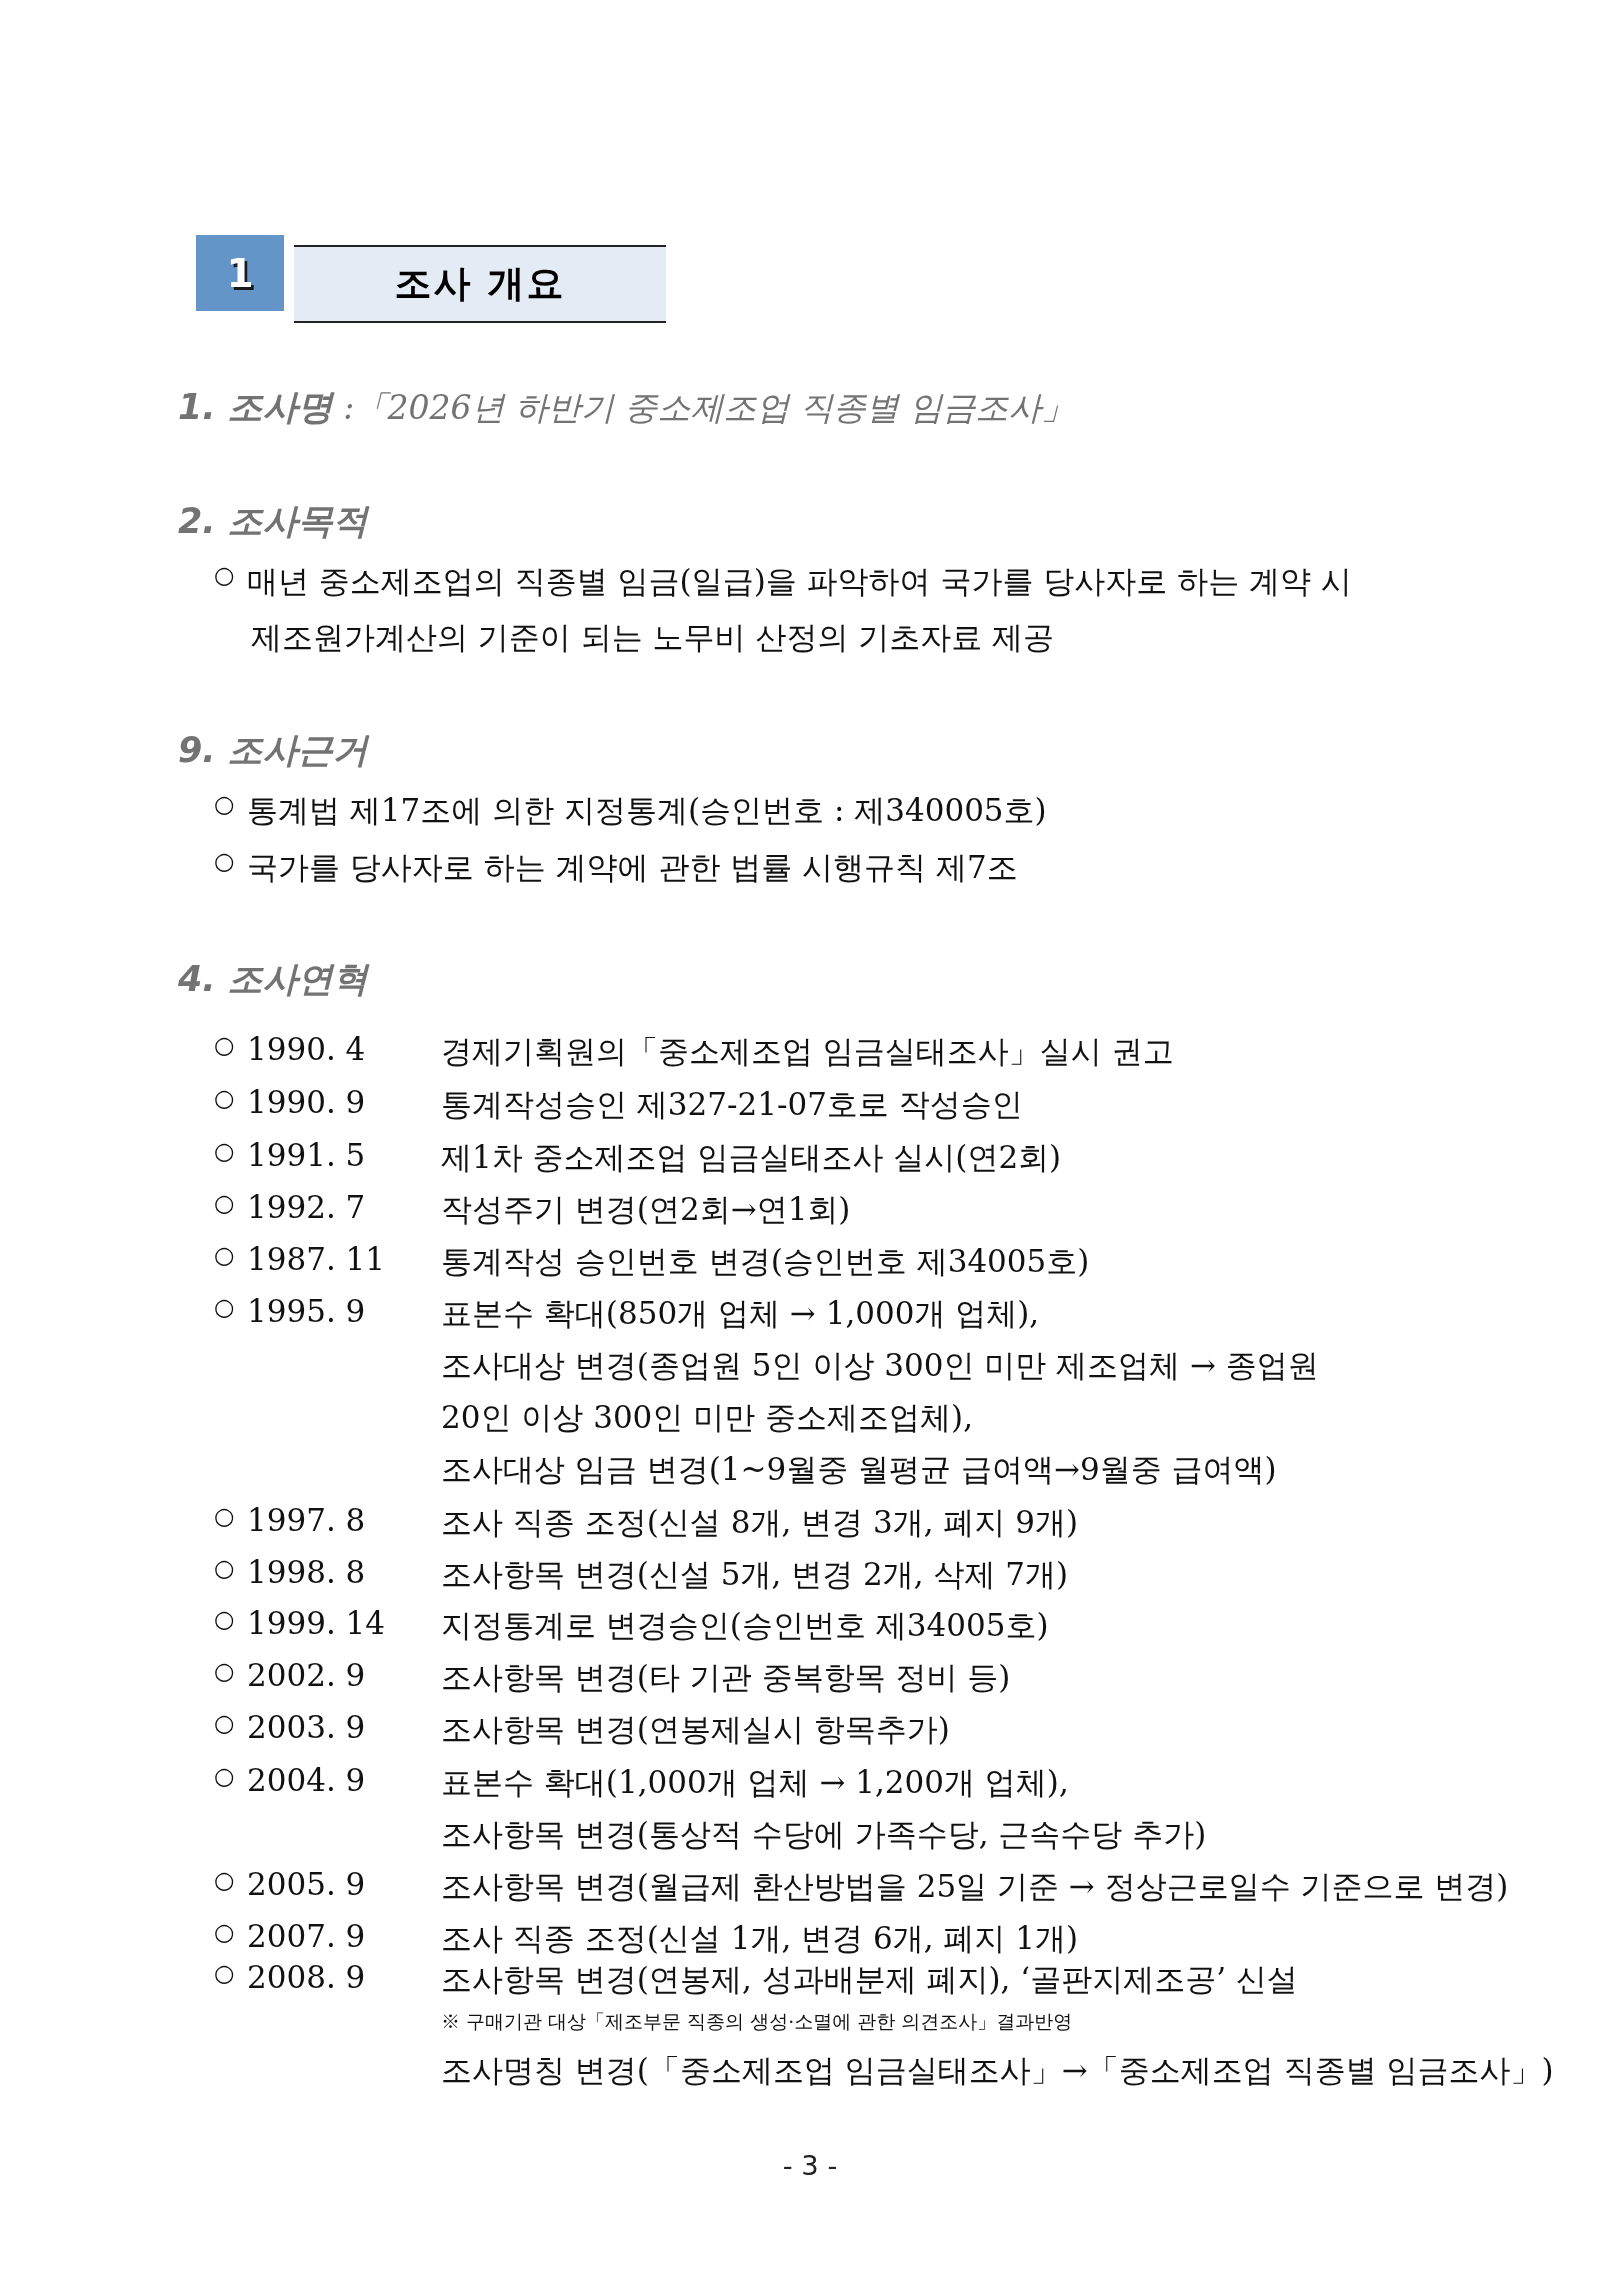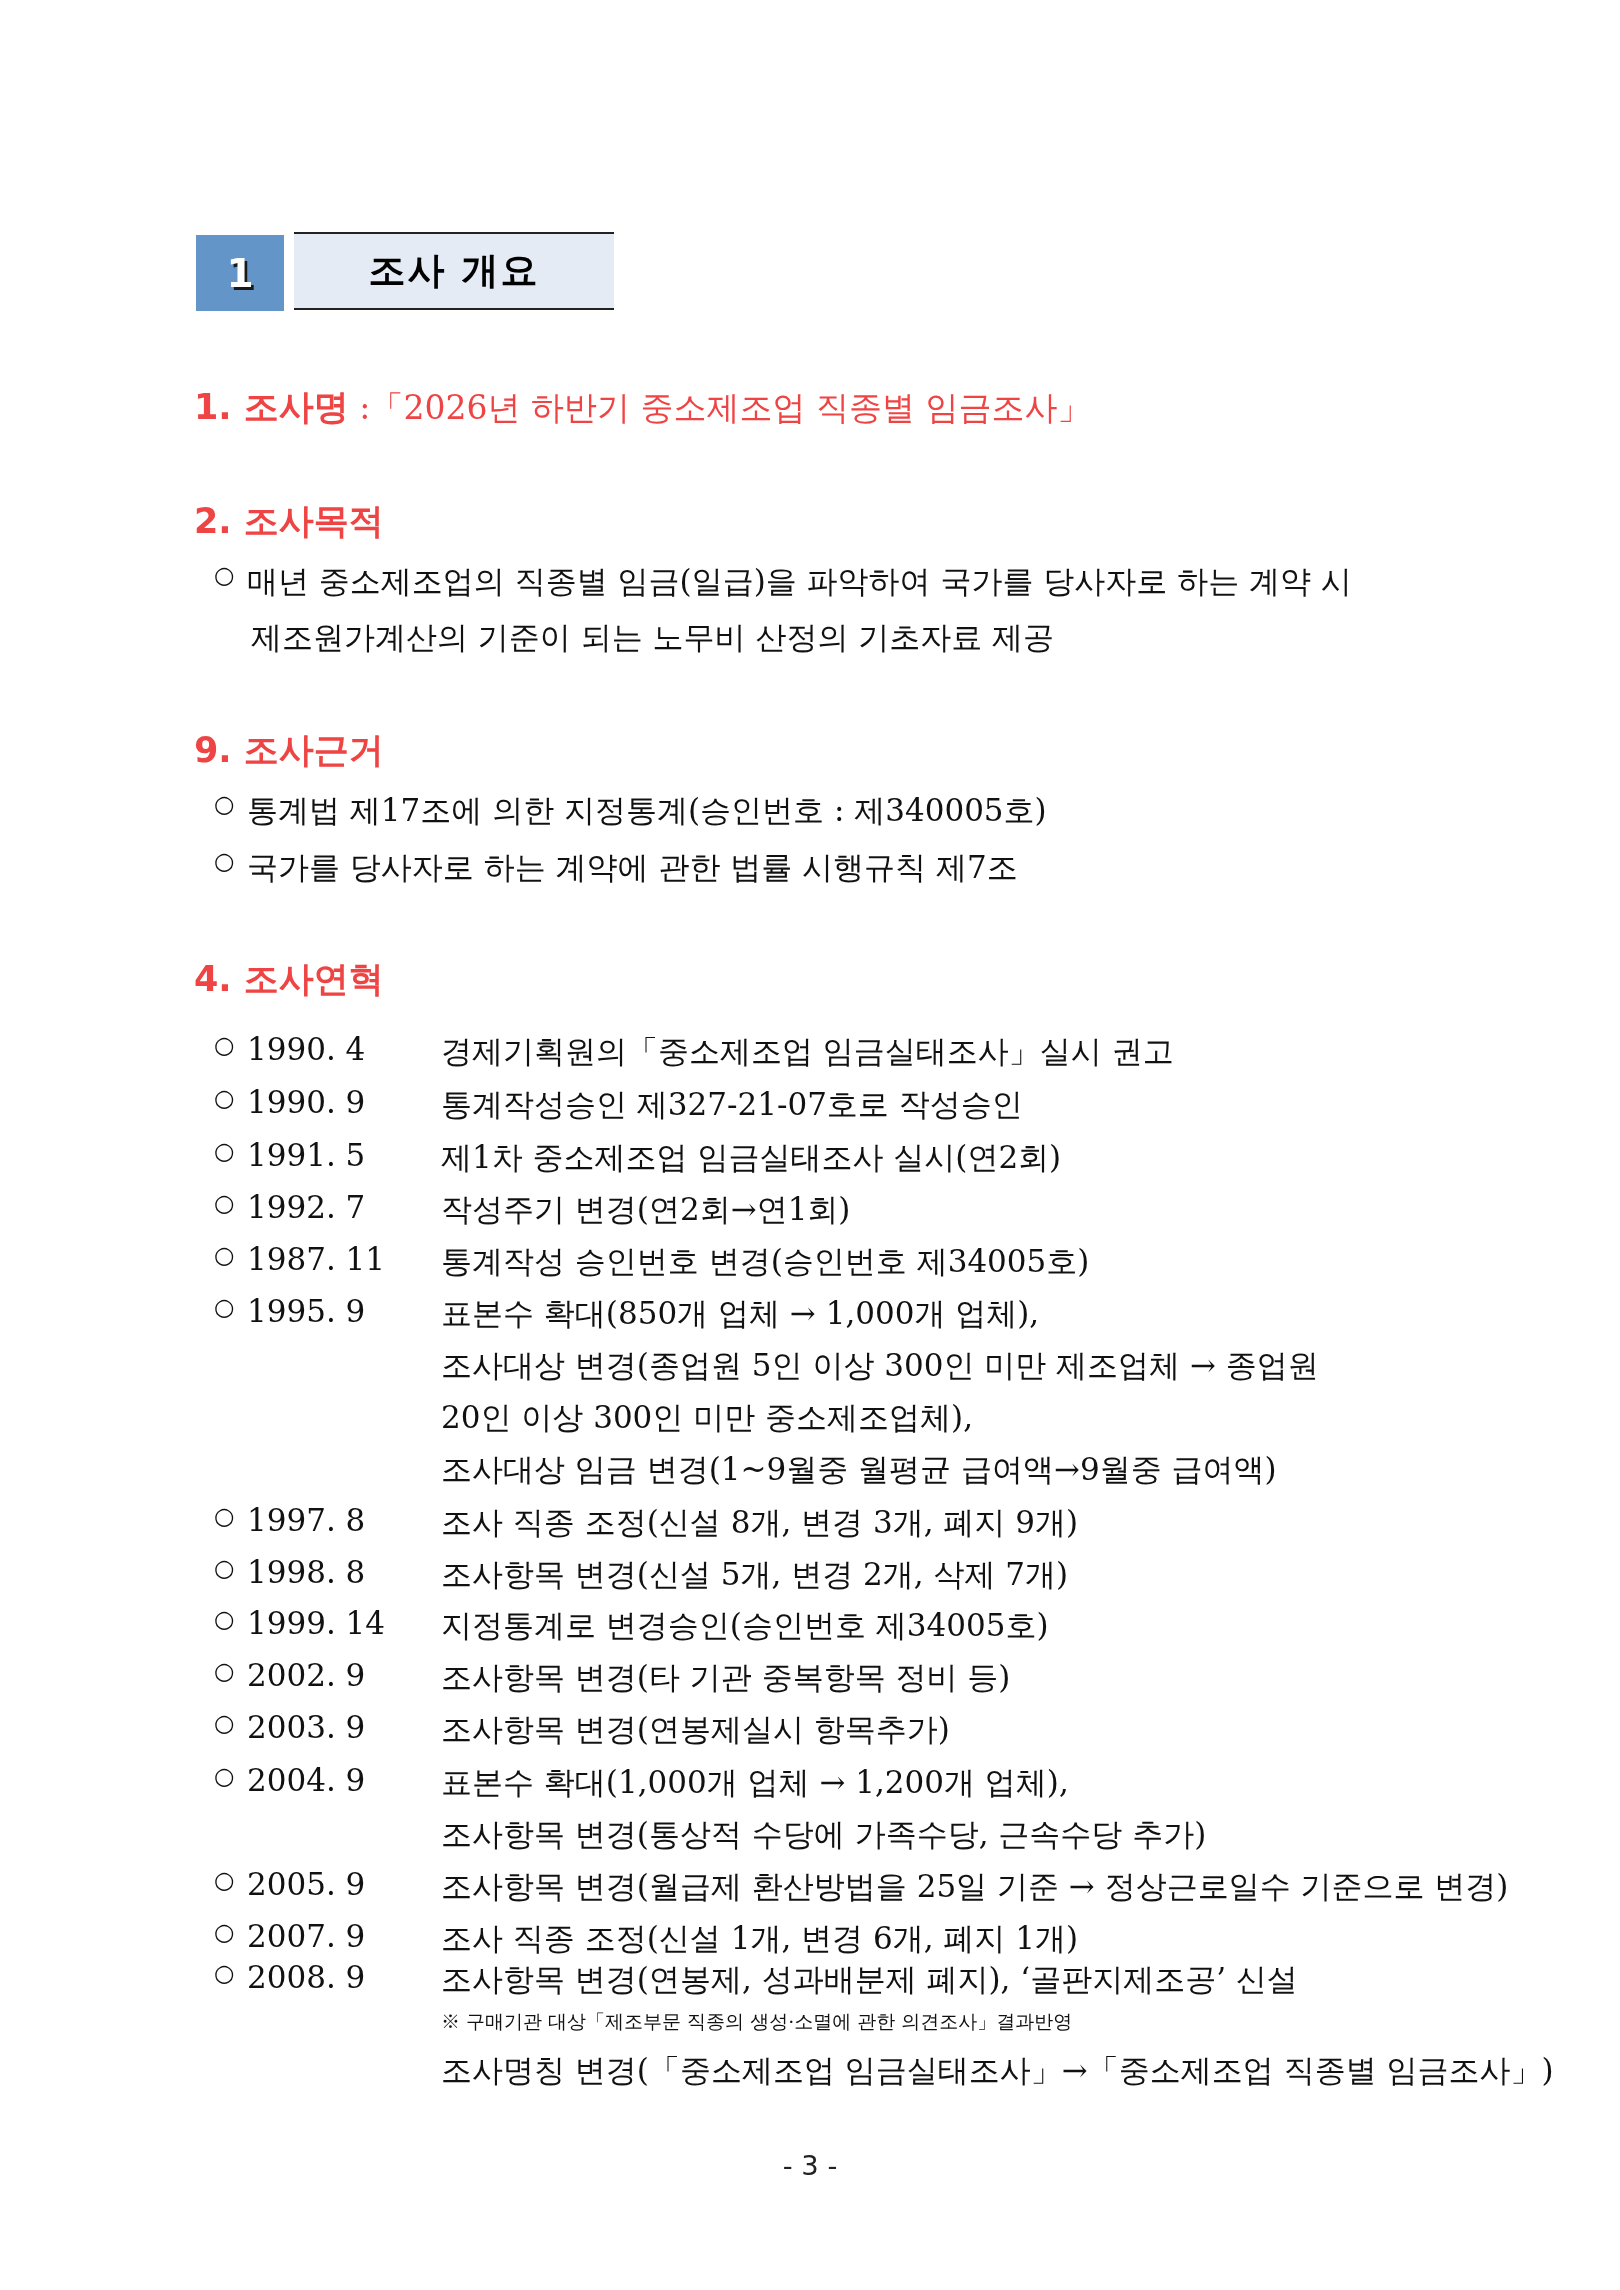--- a/index.html
+++ b/index.html
@@ -12,32 +12,33 @@
 
     
     .sec-num {
       position: absolute; left: 196px; top: 235px; width: 88px; height: 76px;
       background: #6495c8;
       display: flex; align-items: center; justify-content: center;
       color: #ffffff; font-family: "DejaVu Sans", sans-serif; font-weight: bold; font-size: 39px;
       text-shadow: 2.9px 2.9px 0 #1a1a1a;
     }
     .sec-title {
-      position: absolute; left: 294px; top: 232px; width: 320px; height: 74px;
+      position: absolute; left: 294px; top: 245px; width: 372px; height: 74px;
       background: #e4ebf5;
       border-top: 2px solid #222; border-bottom: 2px solid #222;
       display: flex; align-items: center; justify-content: center;
       font-family: "DejaVu Sans", sans-serif; font-weight: bold; font-size: 37px;
       letter-spacing: 2px; color: #000;
     }
 
     .h {
-      position: absolute; left: 194px;
-      font-family: "DejaVu Sans", sans-serif; font-weight: bold; font-size: 35px; color: #ef4444;
+      position: absolute; left: 178px;
+      font-family: "DejaVu Sans", sans-serif; font-weight: bold; font-size: 35px; color: #737373;
       white-space: nowrap;
+      font-style: italic;
     }
     .h .rest { font-family: "DejaVu Serif", serif; font-weight: normal; font-size: 33px; }
 
     .line {
       position: absolute; white-space: nowrap; font-size: 31px; color: #111;
     }
     .bullet { position: absolute; left: 214px; font-size: 23.5px; }
     .txt { position: absolute; left: 247px; }
     .cont { position: absolute; left: 251px; }
 

